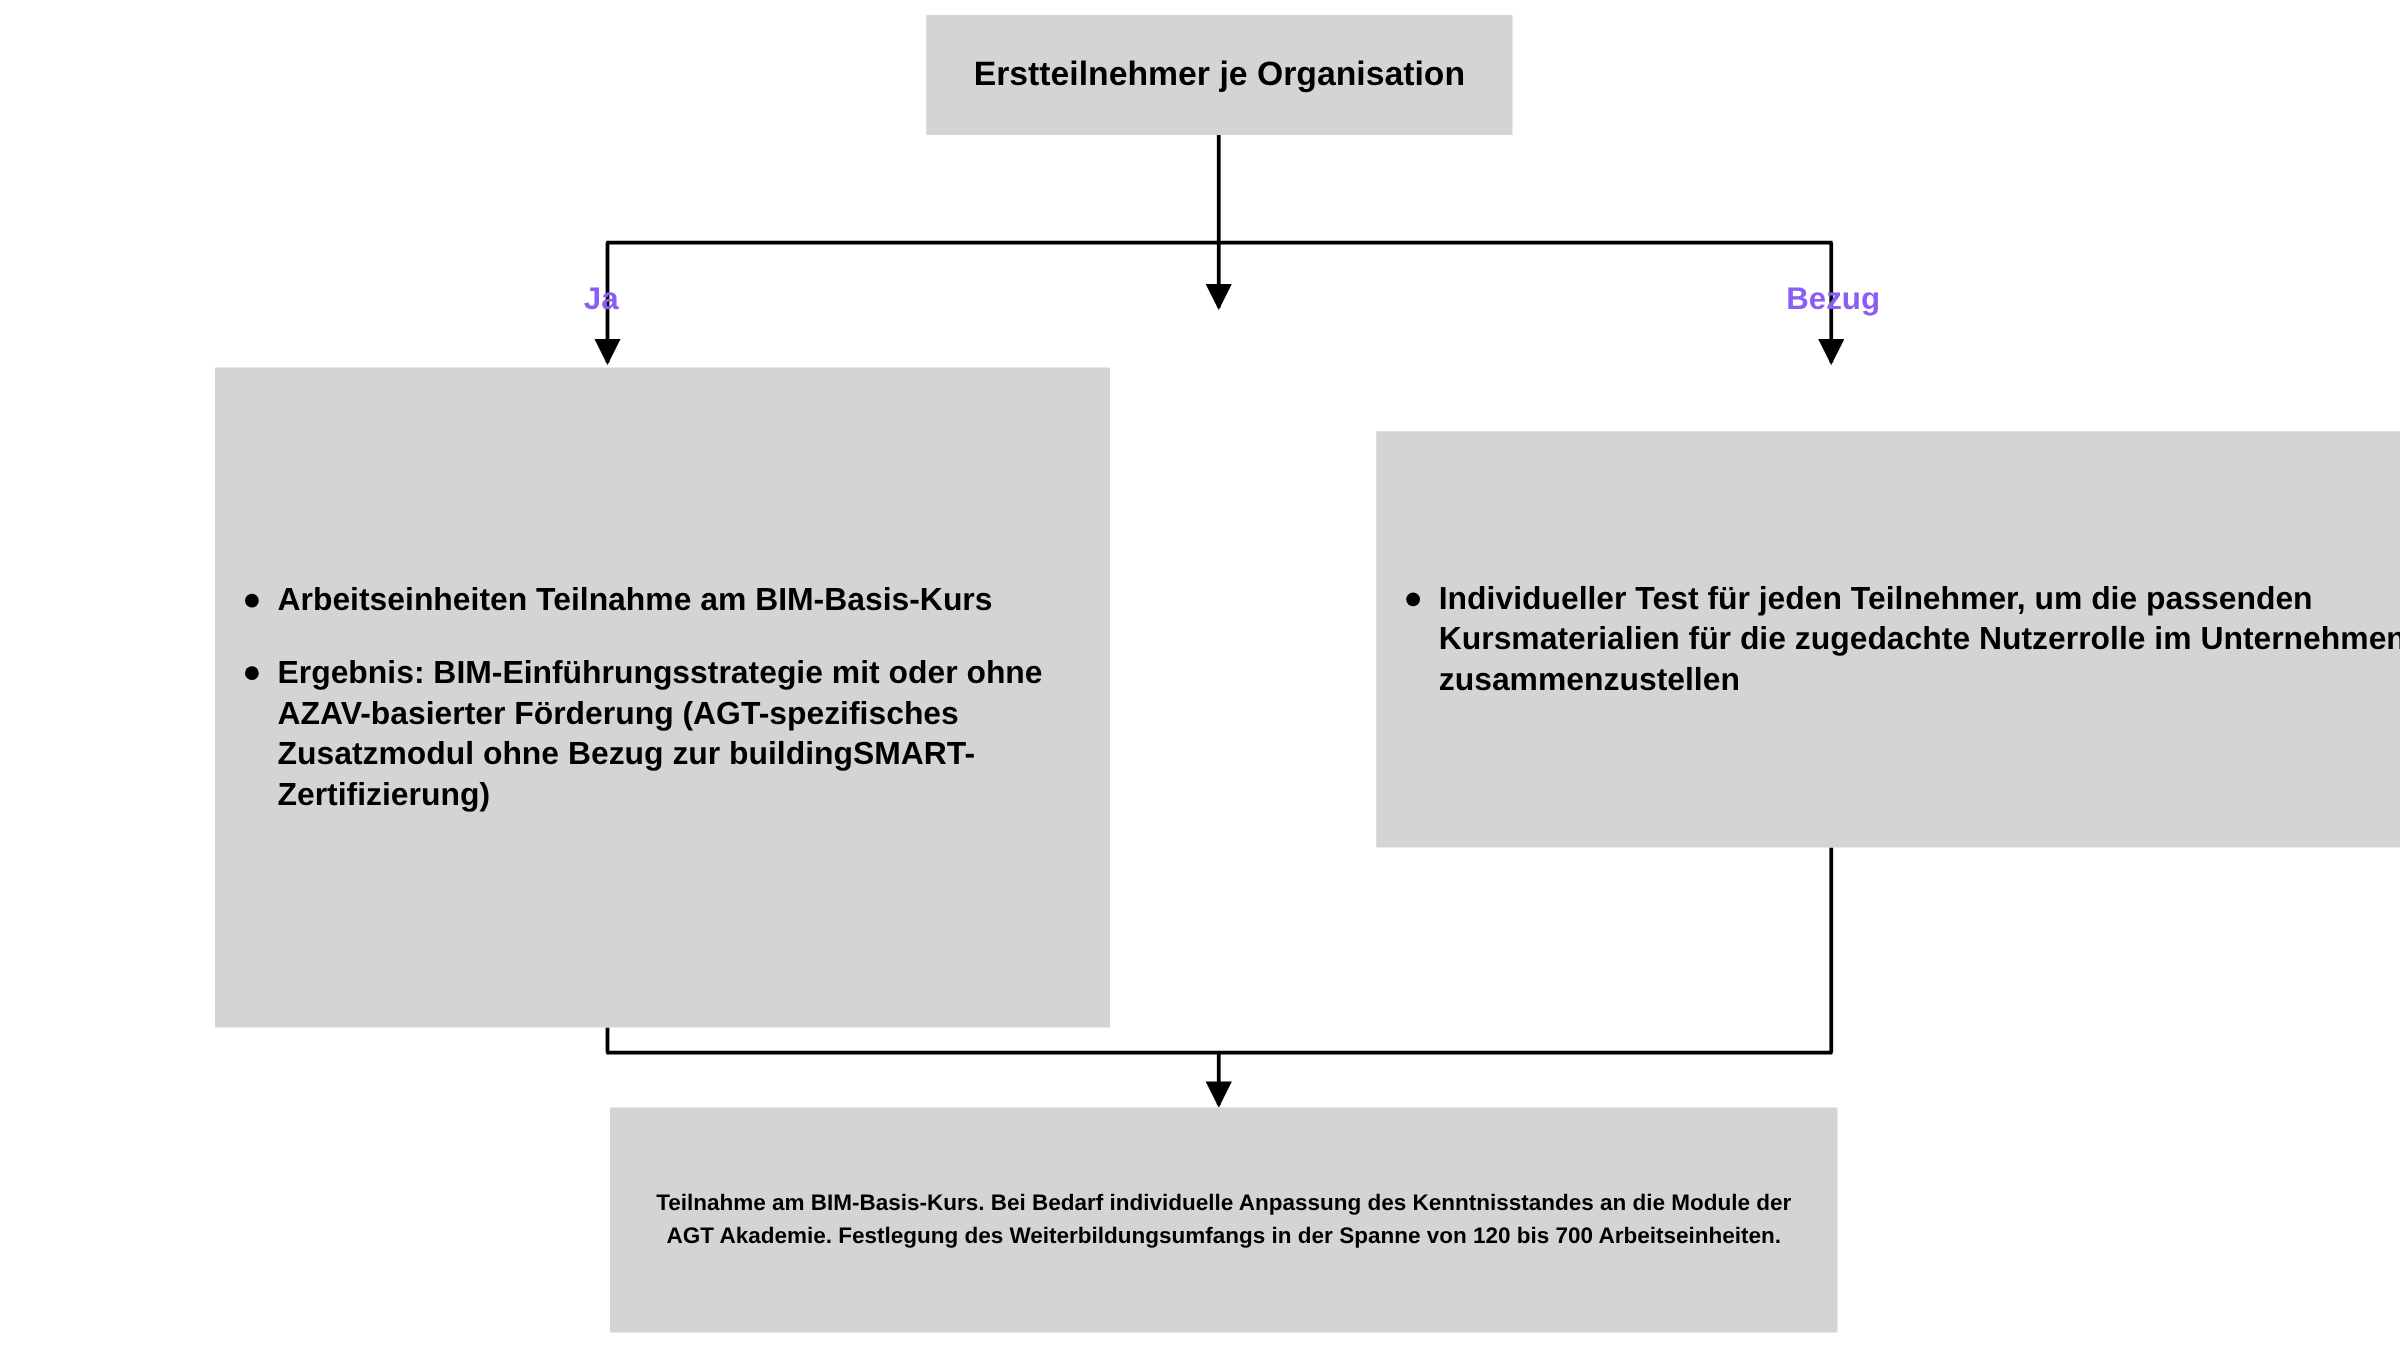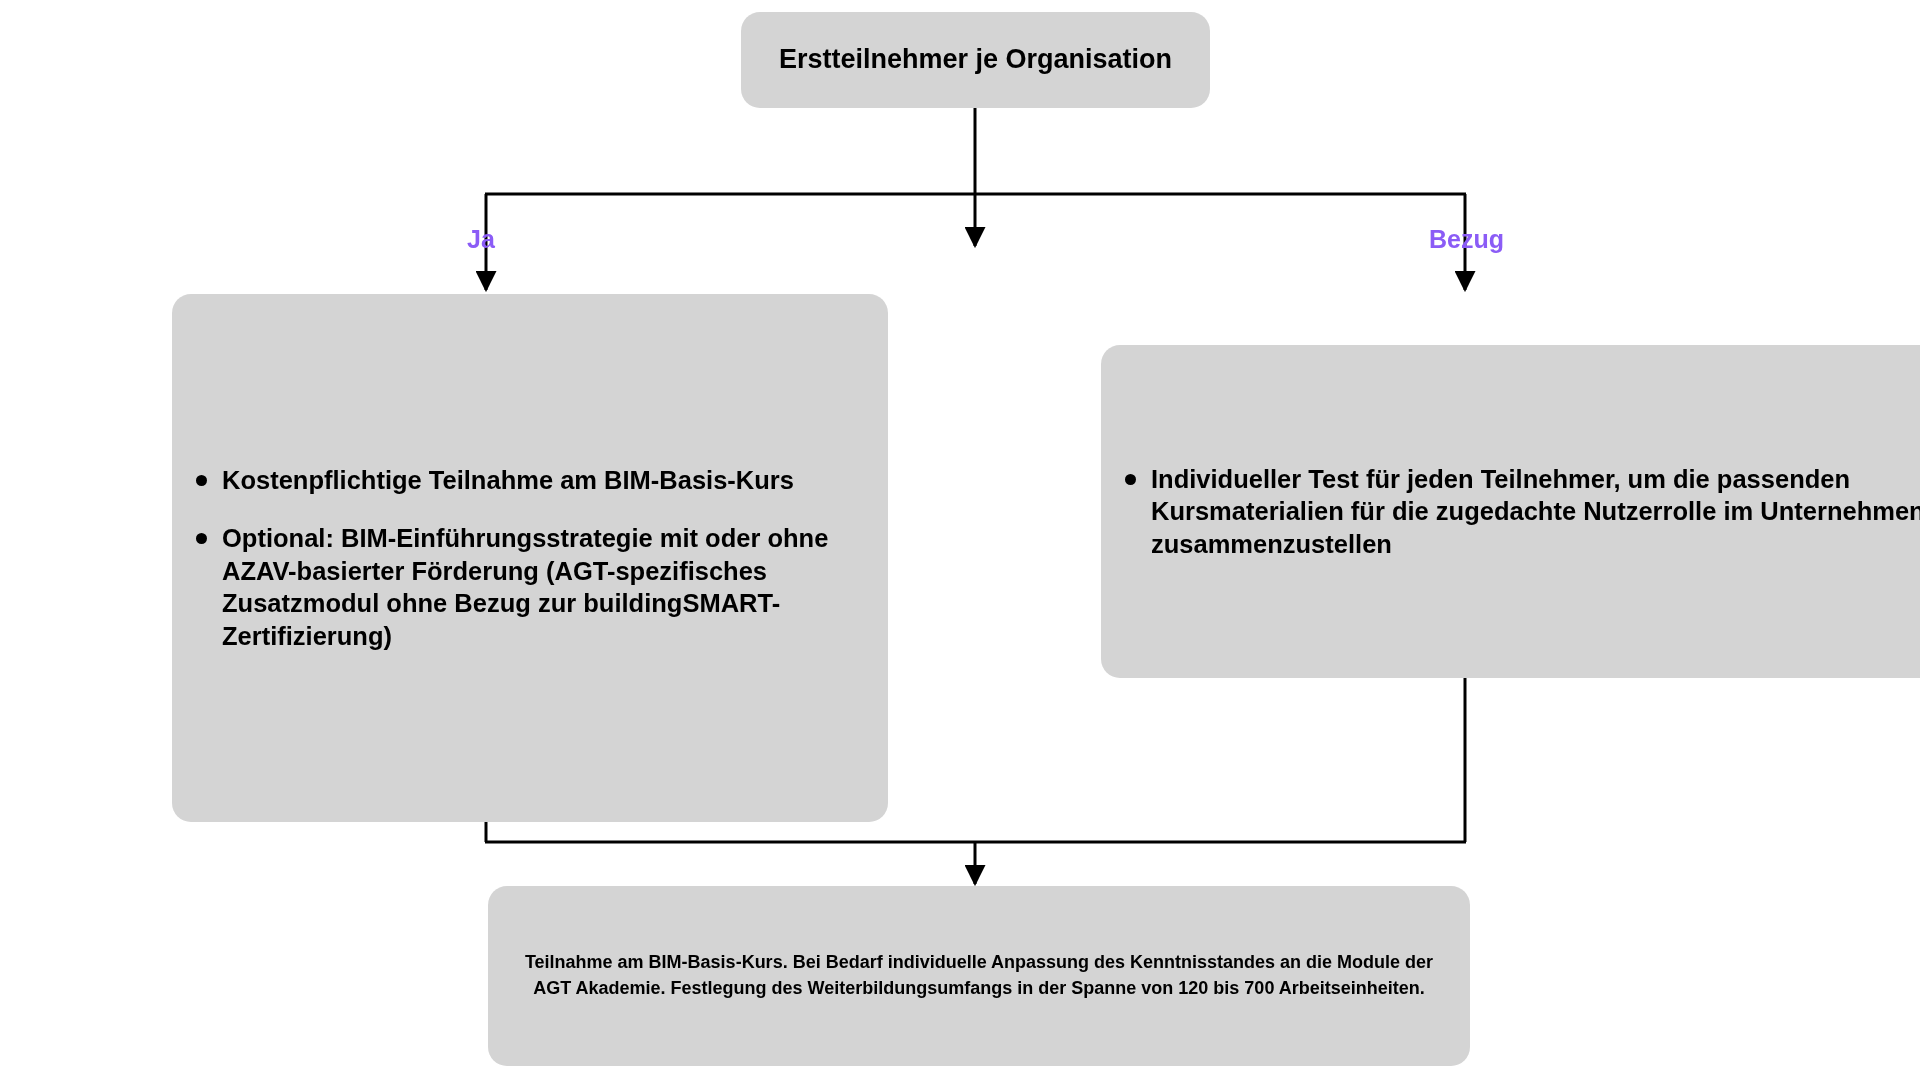--- a/index.html
+++ b/index.html
@@ -17,21 +17,20 @@
     position: relative;
     width: 1920px;
     height: 1080px;
   }
   .node {
     position: absolute;
     background: #d4d4d4;
     box-sizing: border-box;
     color: #000000;
     font-weight: bold;
-    border-radius: 19px;
   }
   .node-title {
     font-size: 27px;
     line-height: 1.25;
     text-align: center;
     display: flex;
     align-items: center;
     justify-content: center;
   }
   .node-final {
@@ -121,22 +120,22 @@
 
   <div class="node node-title" style="left:741px; top:12px; width:469px; height:96px;">
     <span>Erstteilnehmer je Organisation</span>
   </div>
 
   <div class="edge-label" style="left:467px; top:225px;">Ja</div>
   <div class="edge-label" style="left:1429px; top:225px;">Bezug</div>
 
   <div class="node node-list" style="left:172px; top:294px; width:716px; height:528px; padding:28px 24px 28px 18px;">
     <ul class="bullets">
-      <li>Kostenpflichtige Teilnahme am BIM-Basis-Kurs</li>
-      <li>Optional: BIM-Einführungsstrategie mit oder ohne AZAV-basierter Förderung (AGT-spezifisches Zusatzmodul ohne Bezug zur buildingSMART-Zertifizierung)</li>
+      <li>Arbeitseinheiten Teilnahme am BIM-Basis-Kurs</li>
+      <li>Ergebnis: BIM-Einführungsstrategie mit oder ohne AZAV-basierter Förderung (AGT-spezifisches Zusatzmodul ohne Bezug zur buildingSMART-Zertifizierung)</li>
     </ul>
   </div>
 
   <div class="node node-list" style="left:1101px; top:345px; width:864px; height:333px; padding:24px 24px 24px 18px;">
     <ul class="bullets">
       <li>Individueller Test für jeden Teilnehmer, um die passenden Kursmaterialien für die zugedachte Nutzerrolle im Unternehmen zusammenzustellen</li>
     </ul>
   </div>
 
   <div class="node node-final" style="left:488px; top:886px; width:982px; height:180px;">

